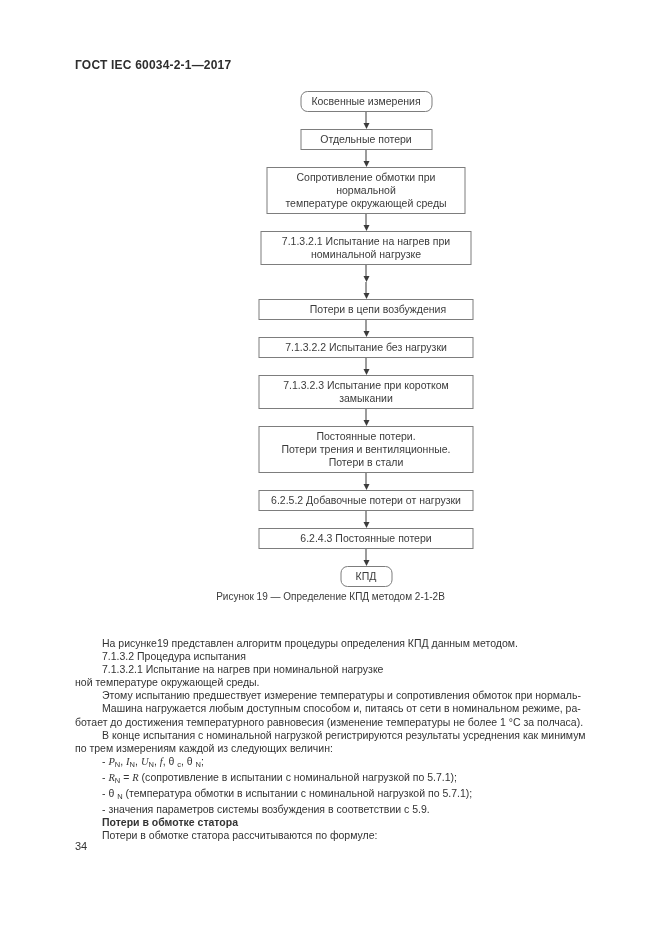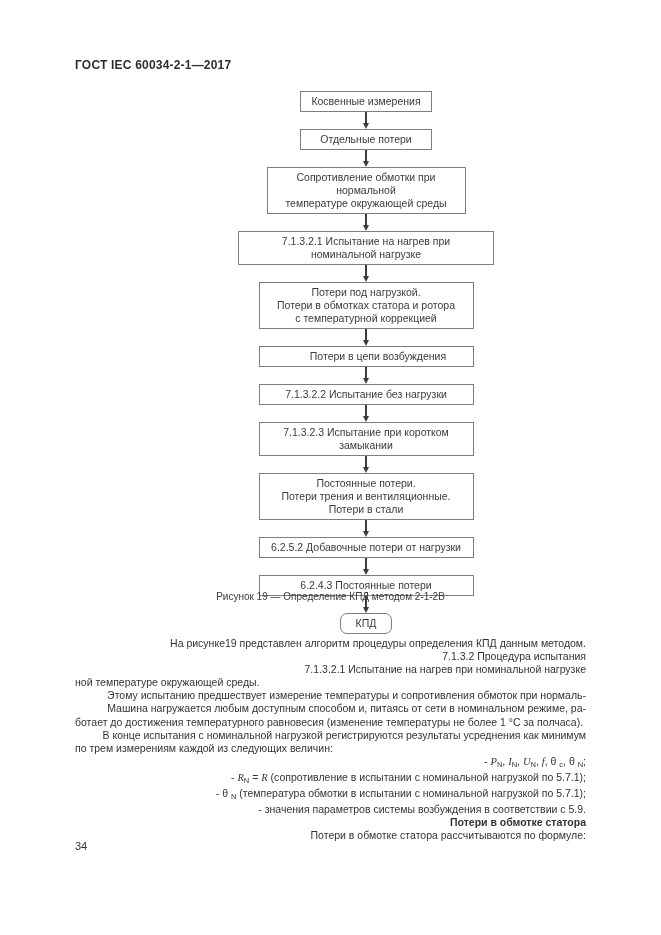--- a/index.html
+++ b/index.html
@@ -31,58 +31,53 @@
   }
   .fig-caption {
     position:absolute; left:75px; top:591px; width:511px;
     text-align:center; font-size:10px; color:#3b3b3b;
   }
   .body-text {
     position:absolute; left:75px; top:637px; width:511px;
     font-size:10.5px; line-height:13.1px; color:#333;
   }
   .body-line { white-space:nowrap; }
-  .body-line.indent { padding-left:27px;text-align:right; }
+  .body-line.indent { padding-left:27px; }
   .body-line.bold { font-weight:700; }
   .var { font-style:italic; font-family:"Liberation Serif", serif; }
   .sub {
     font-size:7.5px; vertical-align:-2px;
     font-family:"Liberation Sans", sans-serif; font-style:normal;
   }
   .page-number { position:absolute; left:75px; top:840px; font-size:11px; color:#333; }
 </style>
 </head>
 <body>
 
 <div class="page">
   <div class="doc-header">ГОСТ IEC 60034-2-1—2017</div>
   <div class="flowchart">
-      <div class="fc-box" style="width: 132px;">
+      <div class="fc-box" style="width: 132px; border-radius: 7px;">
         <div>Косвенные измерения</div>
       </div>
       <div class="fc-arrow"></div>
       <div class="fc-box" style="width: 132px;">
         <div>Отдельные потери</div>
       </div>
       <div class="fc-arrow"></div>
       <div class="fc-box" style="width: 199px;">
         <div>Сопротивление обмотки при нормальной</div>
         <div>температуре окружающей среды</div>
       </div>
       <div class="fc-arrow"></div>
-      <div class="fc-box" style="width: 256px;">
+      <div class="fc-box" style="width: 211px;">
         <div>7.1.3.2.1 Испытание на нагрев при</div>
         <div>номинальной нагрузке</div>
       </div>
       <div class="fc-arrow"></div>
-      <div class="fc-box" style="width: 215px;">
-        <div>Потери под нагрузкой.</div>
-        <div>Потери в обмотках статора и ротора</div>
-        <div>с температурной коррекцией</div>
-      </div>
       <div class="fc-arrow"></div>
       <div class="fc-box" style="width: 215px; padding-left: 28px;">
         <div>Потери в цепи возбуждения</div>
       </div>
       <div class="fc-arrow"></div>
       <div class="fc-box" style="width: 215px;">
         <div>7.1.3.2.2 Испытание без нагрузки</div>
       </div>
       <div class="fc-arrow"></div>
       <div class="fc-box" style="width: 215px;">

